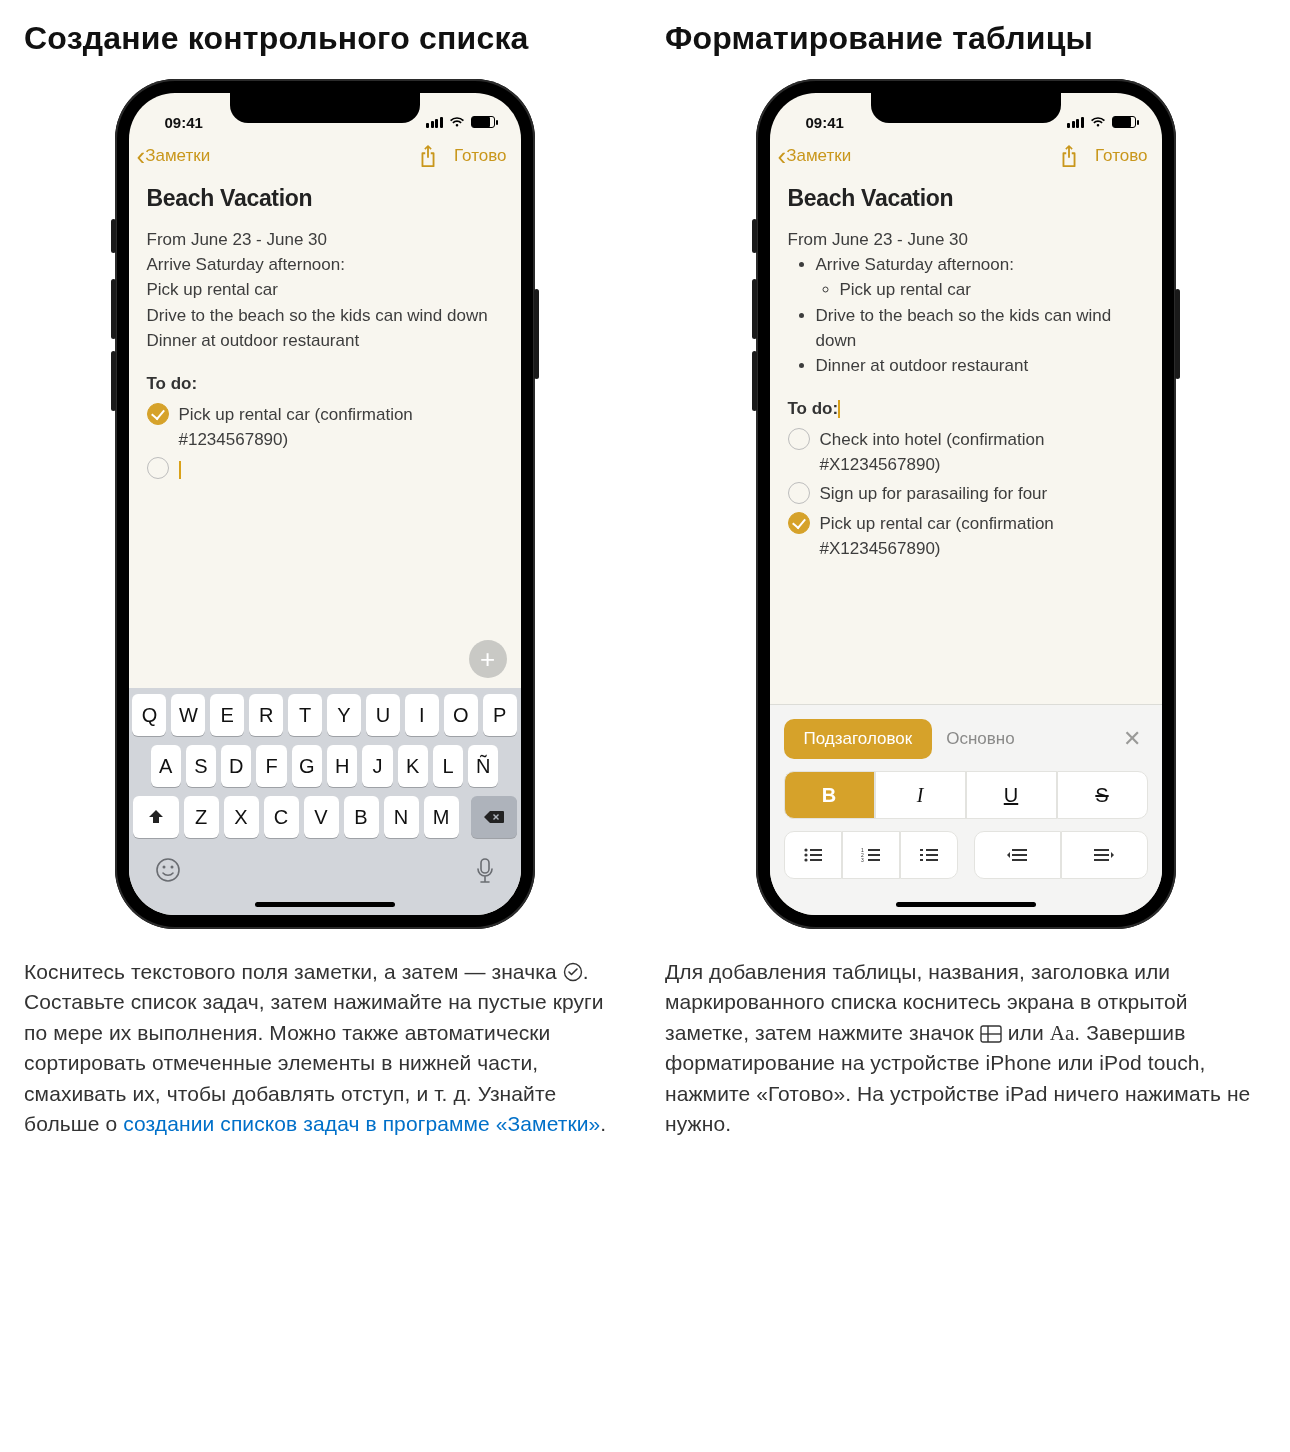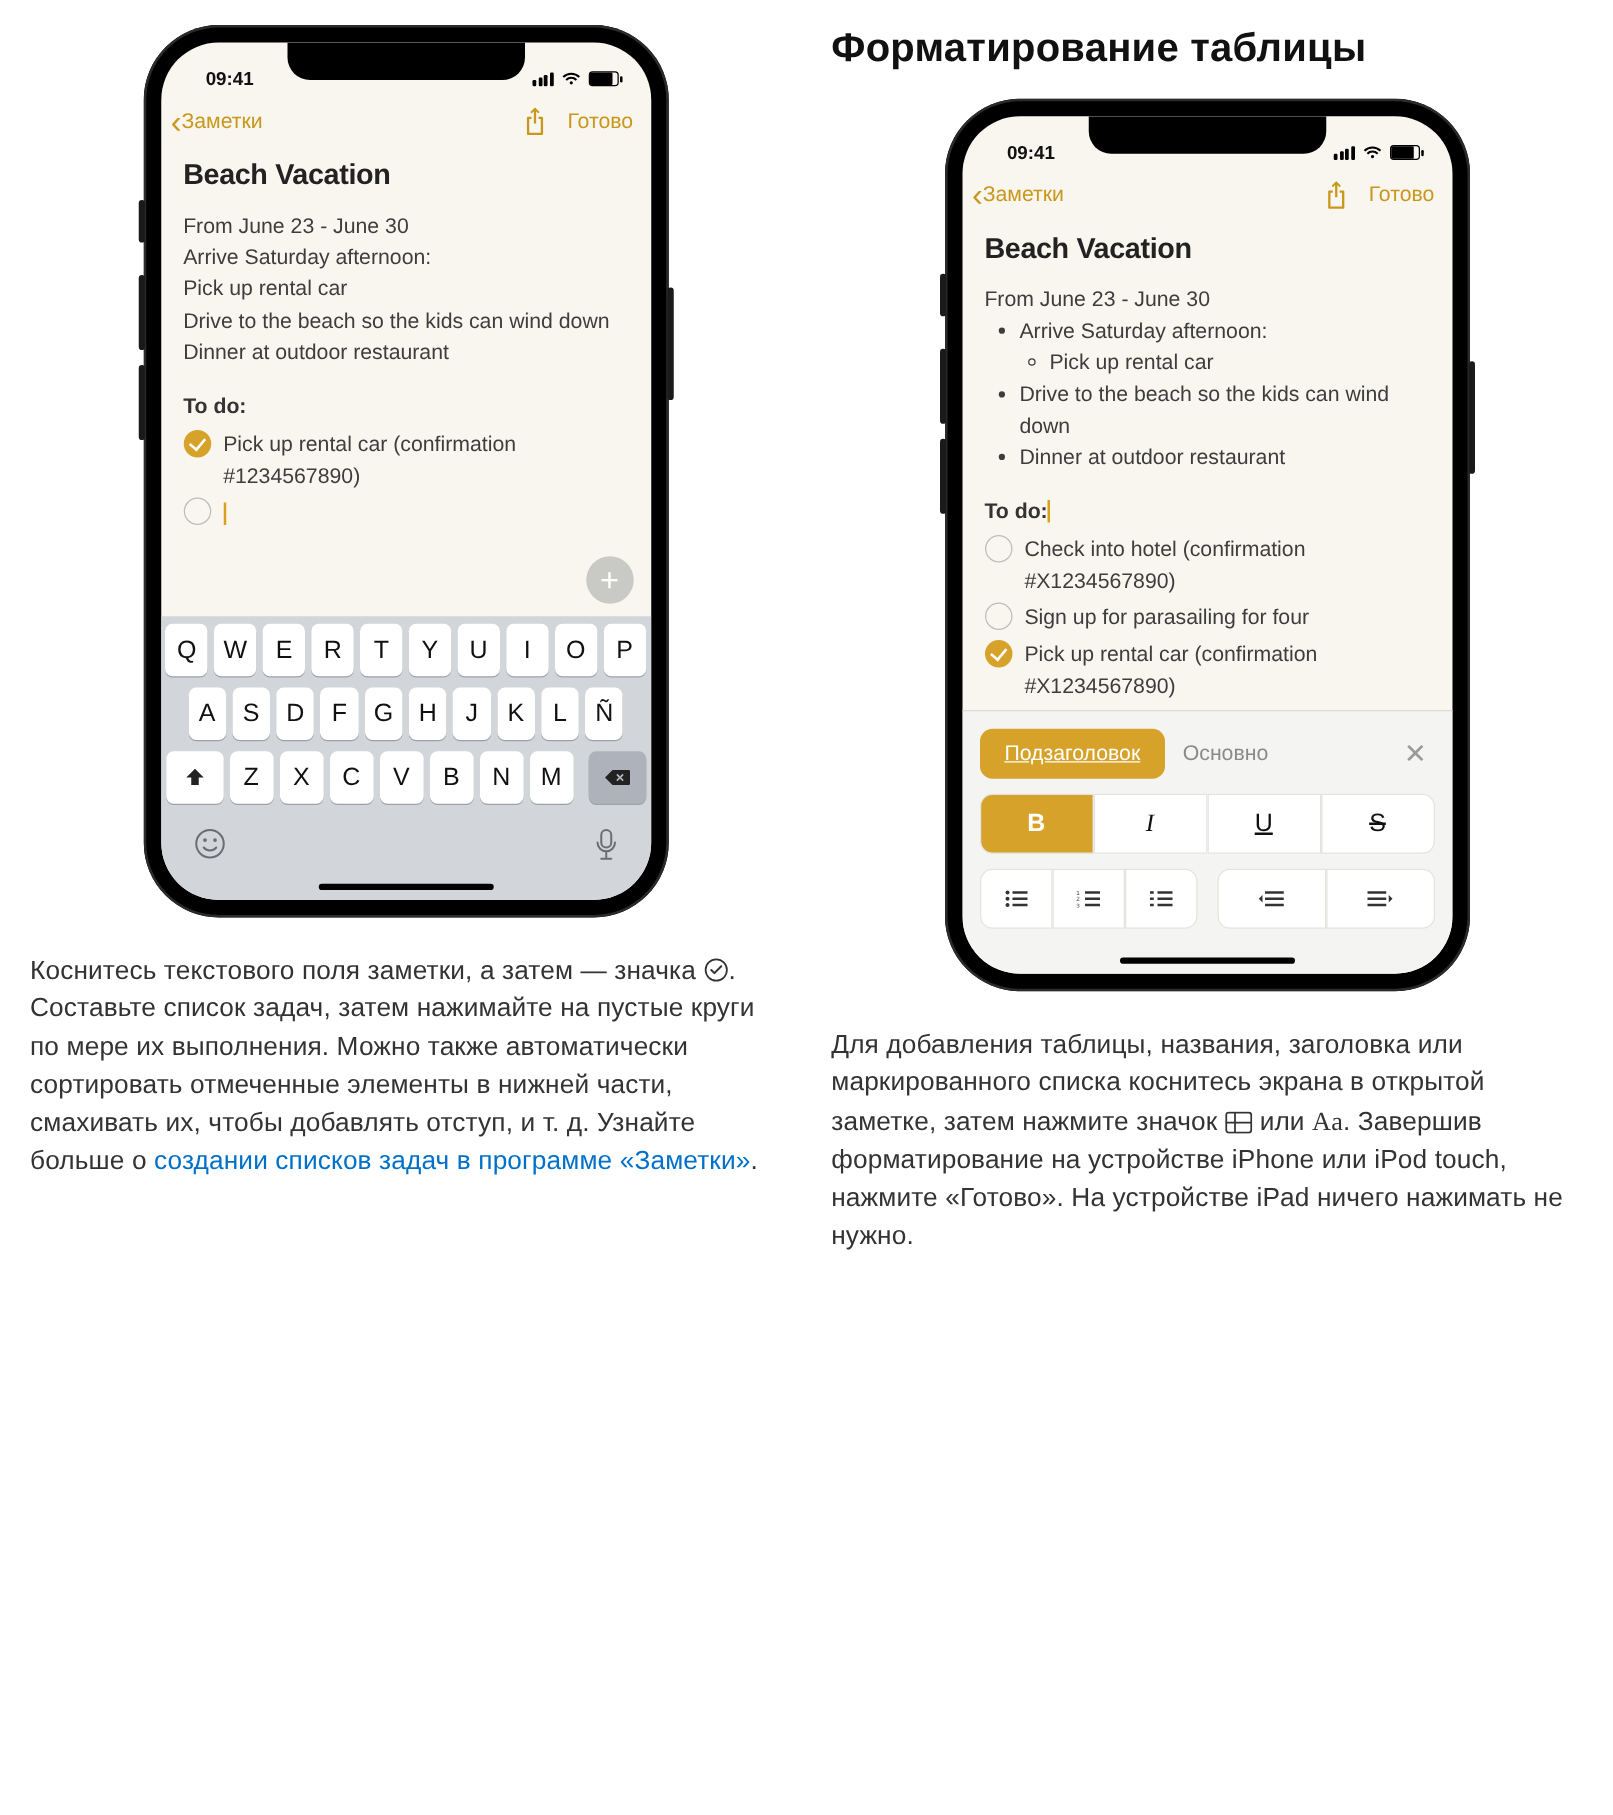--- a/index.html
+++ b/index.html
@@ -24,21 +24,21 @@
     line-height: 1.45;
     color: #333;
     letter-spacing: 0.1px;
   }
   .caption a { color: #0070c9; text-decoration: none; }
 
   
   .phone-wrap { display:flex; justify-content:center; margin-bottom: 28px; }
   .phone {
     width: 420px;
-    height: 714px;
+    height: 850px;
     background: #000;
     border-radius: 60px;
     padding: 14px;
     position: relative;
     box-shadow: 0 0 0 2px #2b2b2b inset;
   }
   .side-btn { position:absolute; background:#1a1a1a; border-radius:3px; }
   .sb-left1 { left:-4px; top:140px; width:5px; height:34px; }
   .sb-left2 { left:-4px; top:200px; width:5px; height:60px; }
   .sb-left3 { left:-4px; top:272px; width:5px; height:60px; }
@@ -119,21 +119,21 @@
   .k123 { flex:1.4; background:#aeb3bb; border-radius:6px; height:42px; display:flex;align-items:center;justify-content:center; box-shadow:0 1px 0 #9ea1a6; font-size:15px;}
   .kspace { flex:4; background:#fff; border-radius:6px; height:42px; display:flex;align-items:center;justify-content:center; box-shadow:0 1px 0 #9ea1a6; font-size:15px;}
   .kret { flex:1.6; background:#aeb3bb; border-radius:6px; height:42px; display:flex;align-items:center;justify-content:center; box-shadow:0 1px 0 #9ea1a6; font-size:15px;}
   .kfoot { display:flex; justify-content:space-between; padding:10px 22px 20px; font-size:24px; color:#6a6d72;}
 
   
   .fmt-panel { background:#f4f4f3; border-top:1px solid #dcdcd7; padding:14px 14px 36px;}
   .fmt-top { display:flex; align-items:center; gap:14px; margin-bottom:12px;}
   .fmt-chip {
     background:#d6a22a; color:#fff; font-size:17px; font-weight:500;
-    padding:10px 20px; border-radius:10px;text-decoration:underline;
+    padding:10px 20px; border-radius:10px;
   }
   .fmt-plain { color:#8a8a89; font-size:17px; flex:1; white-space:nowrap; overflow:hidden;}
   .fmt-close { font-size:22px; color:#9a9a98; padding:0 6px;}
   .seg { display:flex; gap:0; margin-bottom:12px; }
   .seg .b {
     flex:1; background:#fff; height:48px; display:flex; align-items:center; justify-content:center;
     border:0.5px solid #e3e3df; font-size:20px; font-weight:400;
   }
   .seg .b:first-child{border-top-left-radius:10px;border-bottom-left-radius:10px;}
   .seg .b:last-child{border-top-right-radius:10px;border-bottom-right-radius:10px;}
@@ -147,20 +147,21 @@
   
   svg { display:block; }
   .inline-ico { display:inline-block; vertical-align:-3px; }
 </style>
 </head>
 <body>
 
 <div class="columns">
 
   <div class="col">
+    <h2 class="section-title">Создание контрольного списка</h2>
 
     <div class="phone-wrap">
       <div class="phone">
         <div class="side-btn sb-left1"></div>
           <div class="side-btn sb-left2"></div>
           <div class="side-btn sb-left3"></div>
           <div class="side-btn sb-right"></div>
         <div class="screen">
           <div class="notch"></div>
           <div class="home-ind"></div>

